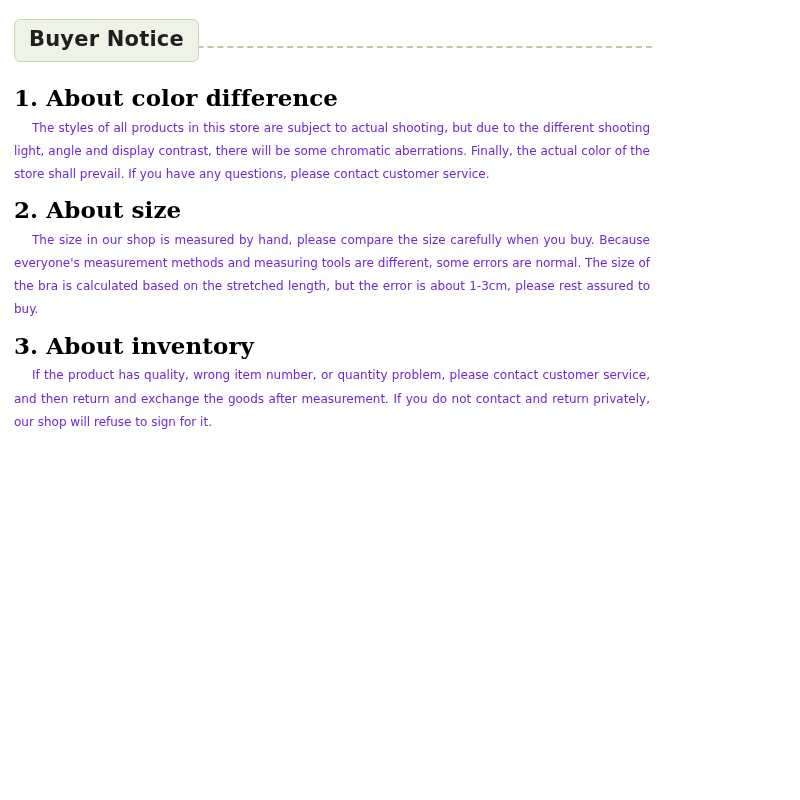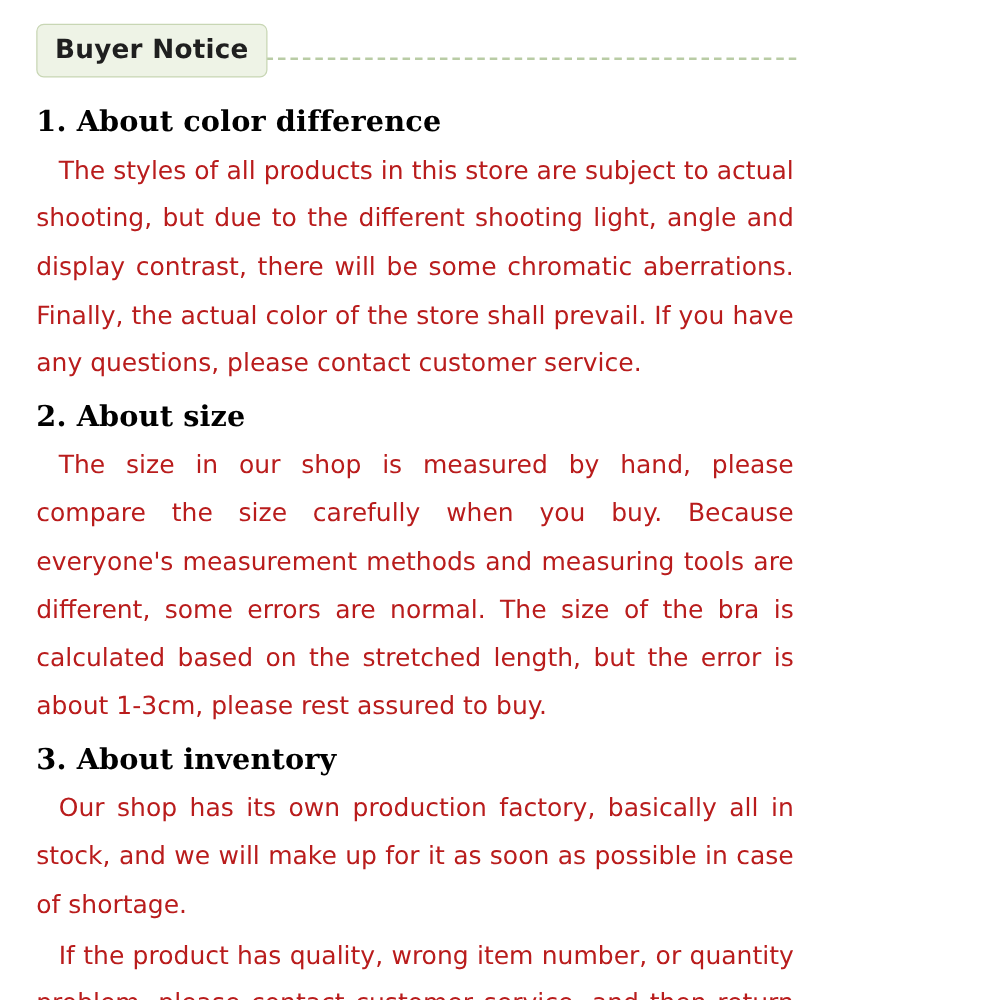--- a/index.html
+++ b/index.html
@@ -12,21 +12,21 @@
     background: #ffffff;
     font-family: "DejaVu Sans", sans-serif;
     color: #1a1a1a;
     overflow: hidden;
   }
   .page {
     position: relative;
     width: 666px;
     height: 800px;
     box-sizing: border-box;
-    padding: 0 29px;
+    padding: 0 14px;
   }
 
   
   .header-band {
     position: relative;
     height: 80px;
     display: flex;
     align-items: center;
   }
   .badge {
@@ -61,23 +61,23 @@
     font-family: "DejaVu Serif", serif;
     font-weight: 700;
     font-size: 23px;
     color: #000000;
     margin: 10px 0 4px 0;
     line-height: 1.25;
     letter-spacing: 0.1px;
   }
   p.para {
     font-family: "DejaVu Sans", sans-serif;
-    font-size: 20px;
+    font-size: 12px;
     line-height: 1.93;
-    color: #b91c1c;
+    color: #6d28d9;
     margin: 0 0 2px 0;
     text-indent: 18px;
     text-align: justify;
     text-justify: inter-word;
     -webkit-hyphens: auto;
     hyphens: auto;
     padding-right: 2px;
   }
   .sec {
     margin-bottom: 2px;
@@ -103,21 +103,20 @@
       <p class="para">The styles of all products in this store are subject to actual shooting, but due to the different shooting light, angle and display contrast, there will be some chromatic aberrations. Finally, the actual color of the store shall prevail. If you have any questions, please contact customer service.</p>
     </div>
 
     <div class="sec">
       <h2 class="section-title">2. About size</h2>
       <p class="para">The size in our shop is measured by hand, please compare the size carefully when you buy. Because everyone's measurement methods and measuring tools are different, some errors are normal. The size of the bra is calculated based on the stretched length, but the error is about 1-3cm, please rest assured to buy.</p>
     </div>
 
     <div class="sec">
       <h2 class="section-title">3. About inventory</h2>
-      <p class="para">Our shop has its own production factory, basically all in stock, and we will make up for it as soon as possible in case of shortage.</p>
     </div>
 
     <div class="sec">
       <p class="para">If the product has quality, wrong item number, or quantity problem, please contact customer service, and then return and exchange the goods after measurement. If you do not contact and return privately, our shop will refuse to sign for it.</p>
     </div>
 
   </div>
 </div>
 
 </body></html>

